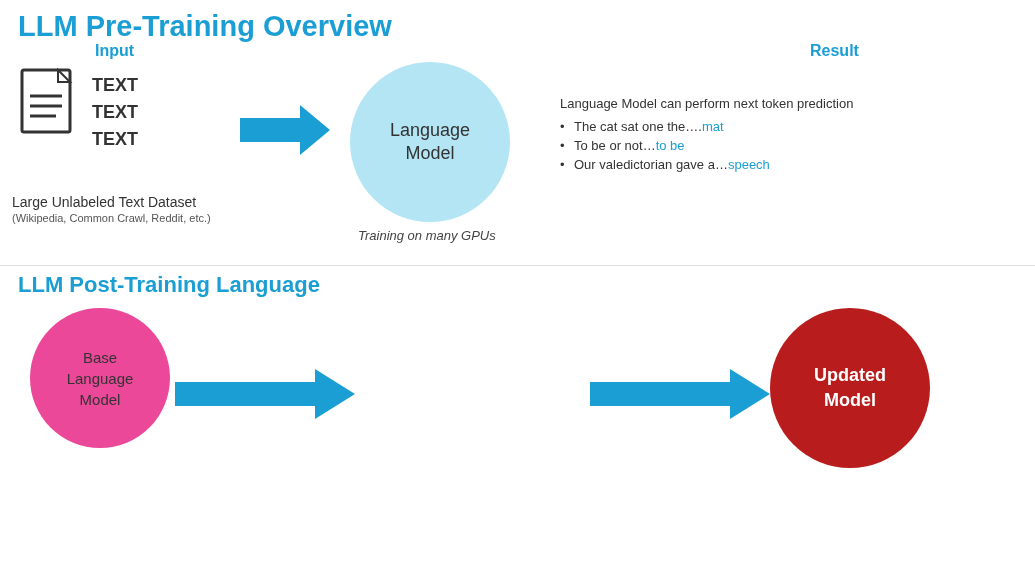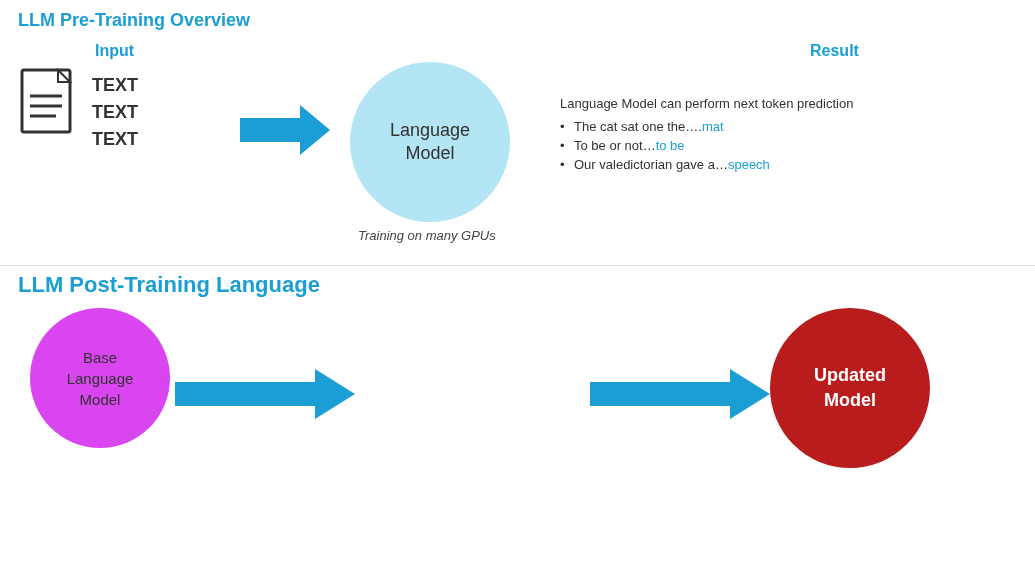--- a/index.html
+++ b/index.html
@@ -17,21 +17,21 @@
       top: 0;
       left: 0;
       width: 100%;
       height: 270px;
     }
 
     .pre-title {
       position: absolute;
       top: 10px;
       left: 18px;
-      font-size: 18px;
+      font-size: 29px;
       font-weight: bold;
       color: #1a9ed4;
     }
 
     
     .input-label {
       position: absolute;
       top: 42px;
       left: 95px;
       font-size: 16px;
@@ -180,21 +180,21 @@
       color: #1a9ed4;
     }
 
     
     .base-circle {
       position: absolute;
       top: 36px;
       left: 30px;
       width: 140px;
       height: 140px;
-      background: #d946ef;
+      background: #ec4899;
       border-radius: 50%;
       display: flex;
       align-items: center;
       justify-content: center;
       text-align: center;
       font-size: 15px;
       color: #333;
       line-height: 1.4;
     }
 
@@ -247,20 +247,24 @@
     <line x1="10" y1="38" x2="42" y2="38" stroke="#333" stroke-width="3"></line>
     <line x1="10" y1="48" x2="36" y2="48" stroke="#333" stroke-width="3"></line>
   </svg>
 
   <div class="text-lines">
     <div>TEXT</div>
     <div>TEXT</div>
     <div>TEXT</div>
   </div>
 
+  <div class="dataset-label">
+    <div>Large Unlabeled Text Dataset</div>
+    <div class="sub">(Wikipedia, Common Crawl, Reddit, etc.)</div>
+  </div>
 
   <svg class="big-arrow" width="90" height="60" viewBox="0 0 90 60">
     <polygon points="0,18 60,18 60,5 90,30 60,55 60,42 0,42" fill="#1a9ed4"></polygon>
   </svg>
 
   <div class="lm-circle">
     Language<br>Model
   </div>
 
   <div class="gpu-label">Training on many GPUs</div>

